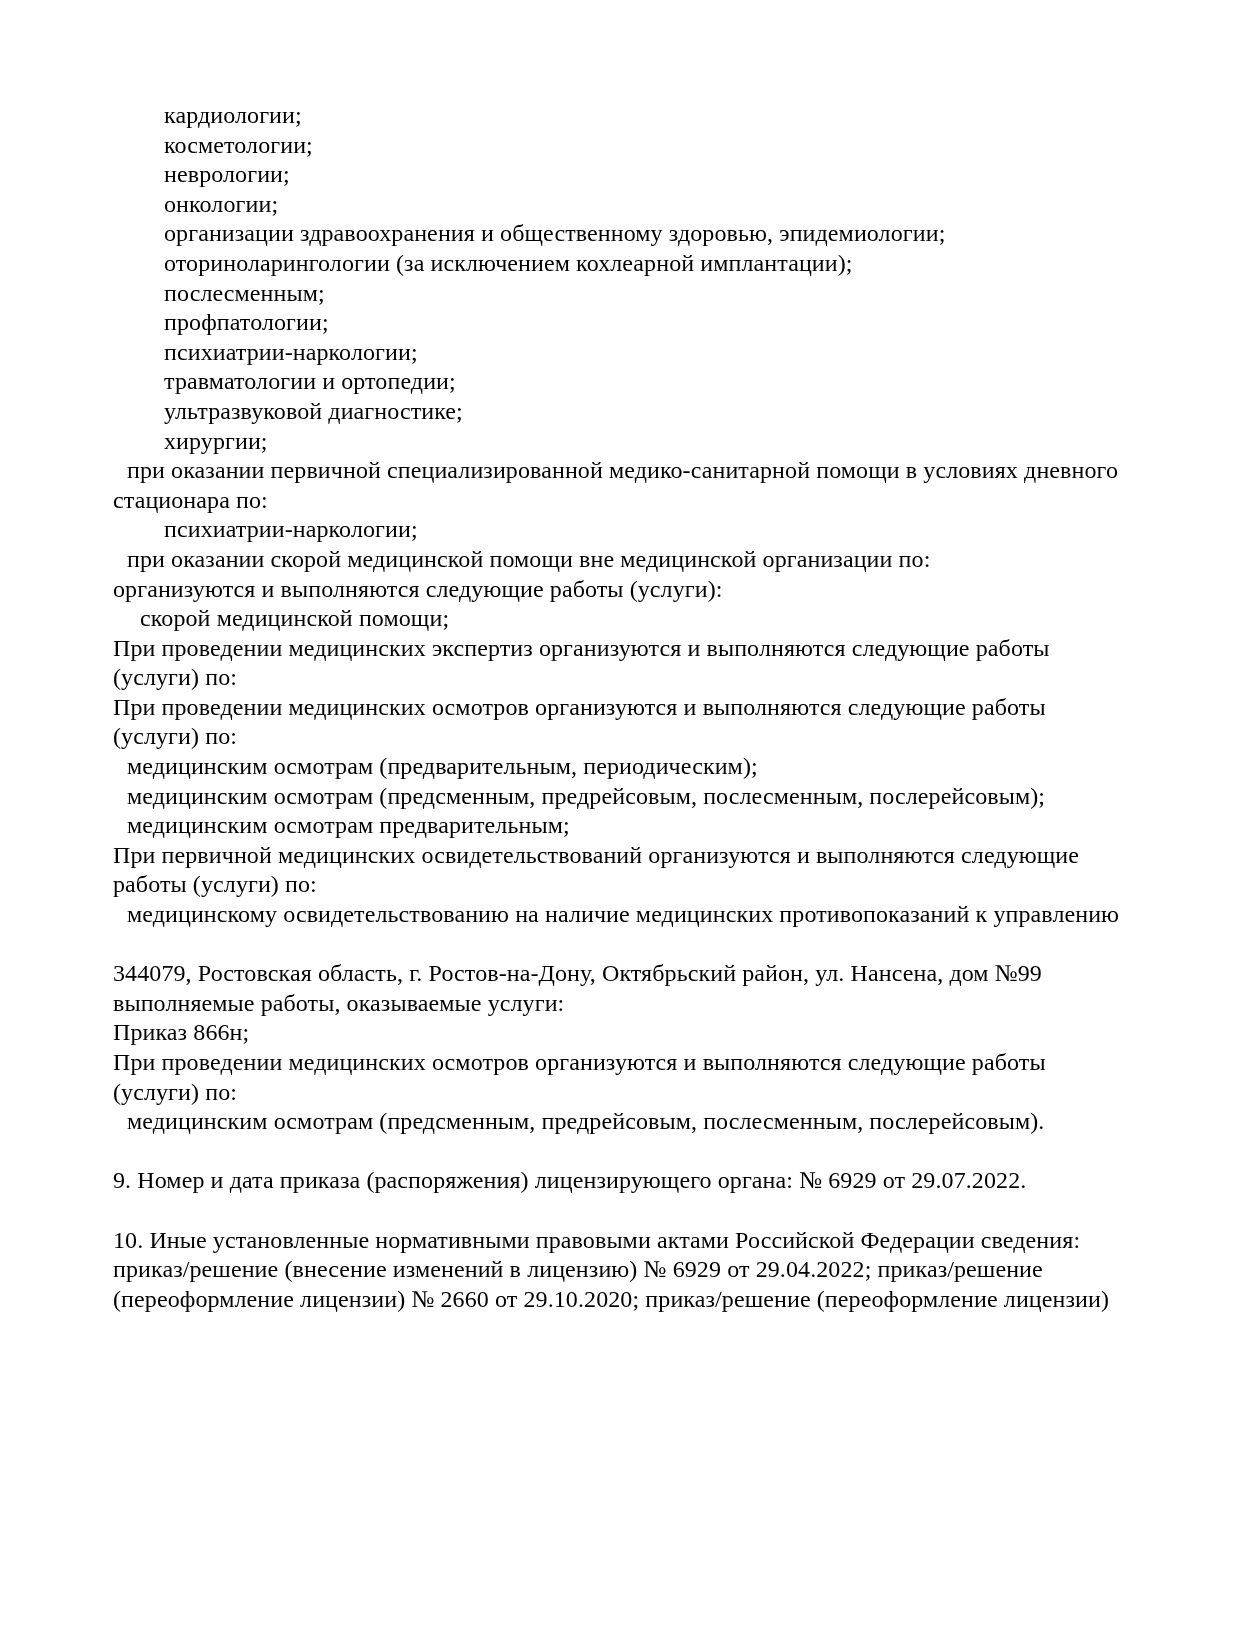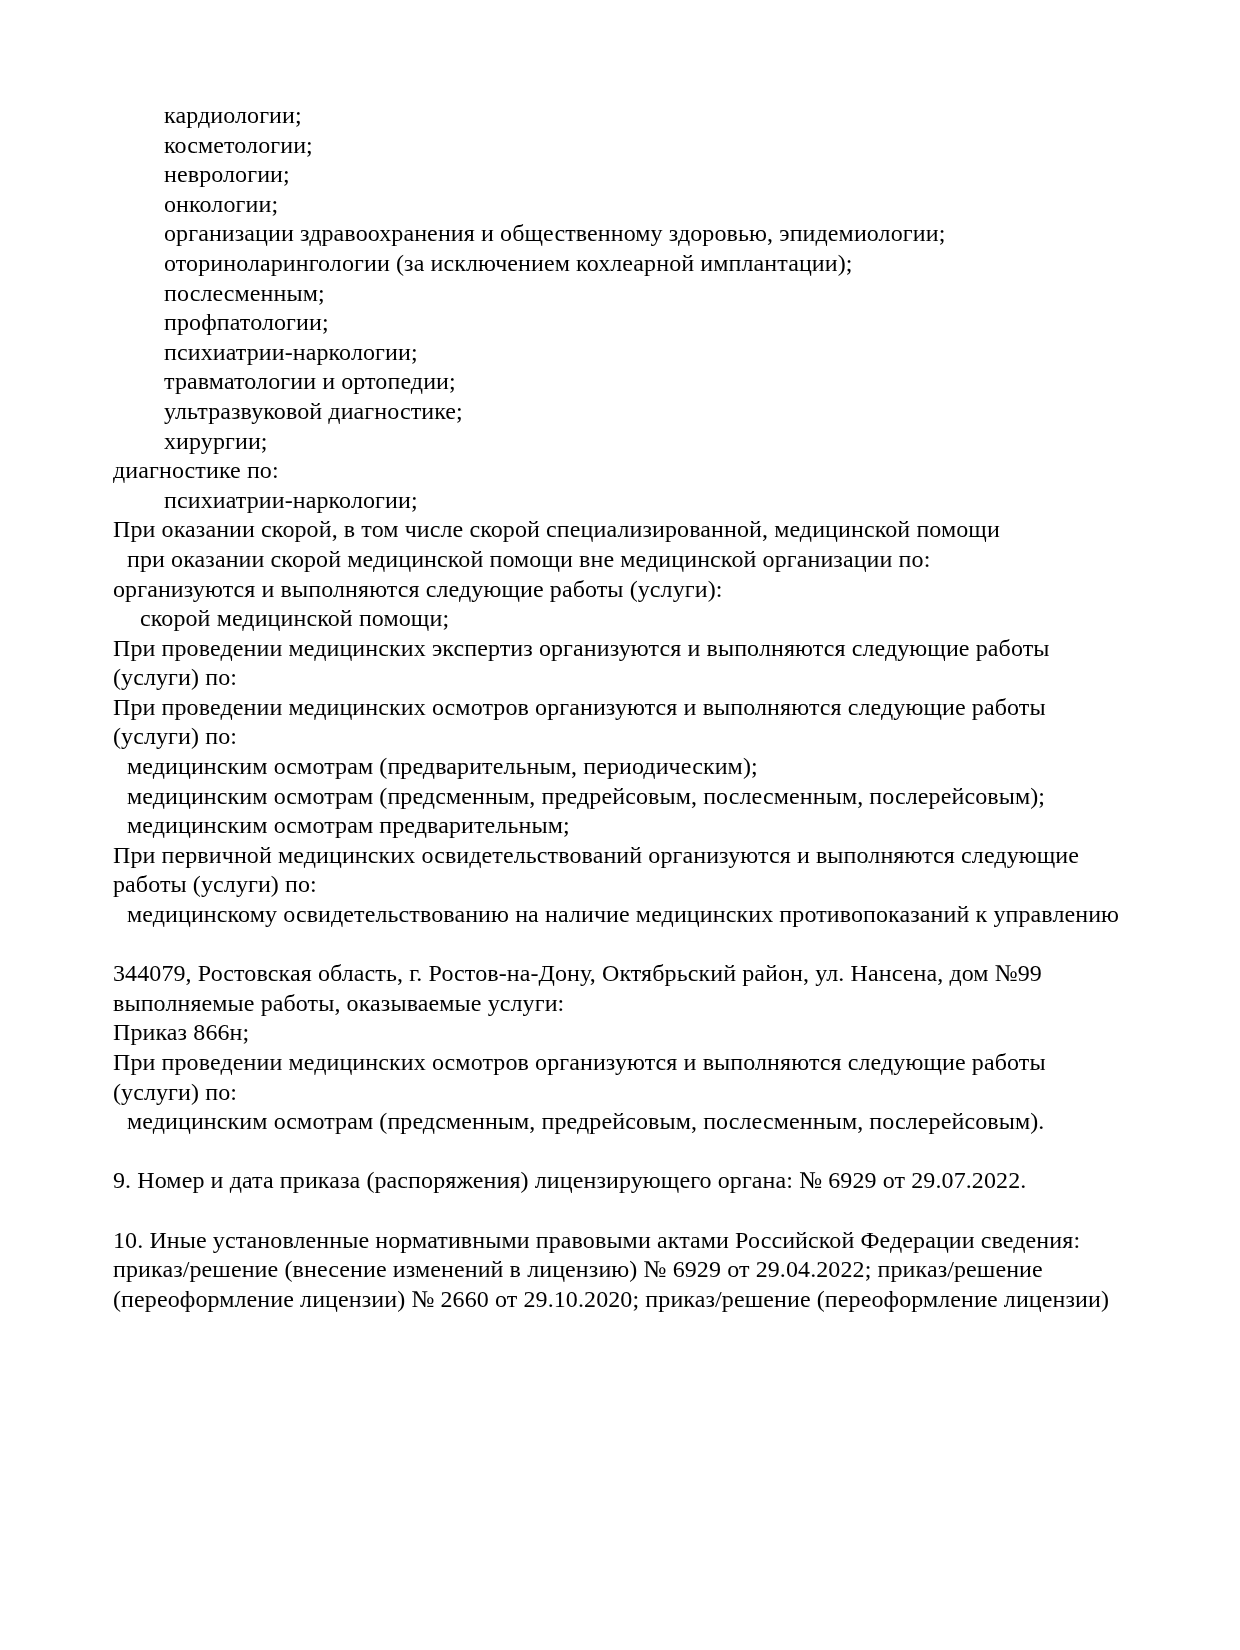--- a/index.html
+++ b/index.html
@@ -47,23 +47,23 @@
       <div class="line indent-3">неврологии;</div>
       <div class="line indent-3">онкологии;</div>
       <div class="line indent-3">организации здравоохранения и общественному здоровью, эпидемиологии;</div>
       <div class="line indent-3">оториноларингологии (за исключением кохлеарной имплантации);</div>
       <div class="line indent-3">послесменным;</div>
       <div class="line indent-3">профпатологии;</div>
       <div class="line indent-3">психиатрии-наркологии;</div>
       <div class="line indent-3">травматологии и ортопедии;</div>
       <div class="line indent-3">ультразвуковой диагностике;</div>
       <div class="line indent-3">хирургии;</div>
-      <div class="line indent-0">диагностике по:</div>
+      <div class="line indent-1">при оказании первичной специализированной медико-санитарной помощи в условиях дневного</div>
+      <div class="line indent-0">стационара по:</div>
       <div class="line indent-3">психиатрии-наркологии;</div>
-      <div class="line indent-0">При оказании скорой, в том числе скорой специализированной, медицинской помощи</div>
       <div class="line indent-1">при оказании скорой медицинской помощи вне медицинской организации по:</div>
       <div class="line indent-0">организуются и выполняются следующие работы (услуги):</div>
       <div class="line indent-2">скорой медицинской помощи;</div>
       <div class="line indent-0">При проведении медицинских экспертиз организуются и выполняются следующие работы</div>
       <div class="line indent-0">(услуги) по:</div>
       <div class="line indent-0">При проведении медицинских осмотров организуются и выполняются следующие работы</div>
       <div class="line indent-0">(услуги) по:</div>
       <div class="line indent-1">медицинским осмотрам (предварительным, периодическим);</div>
       <div class="line indent-1">медицинским осмотрам (предсменным, предрейсовым, послесменным, послерейсовым);</div>
       <div class="line indent-1">медицинским осмотрам предварительным;</div>

